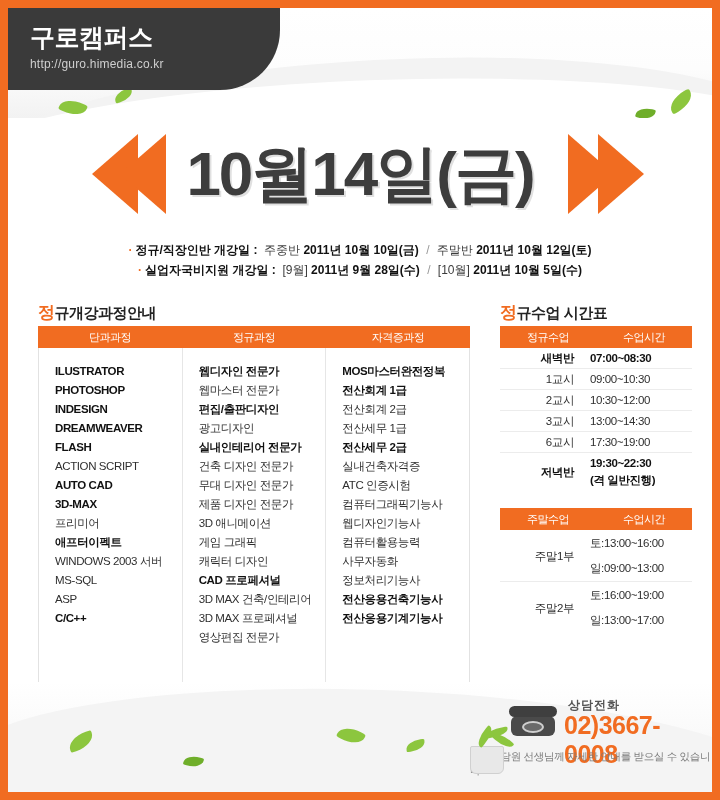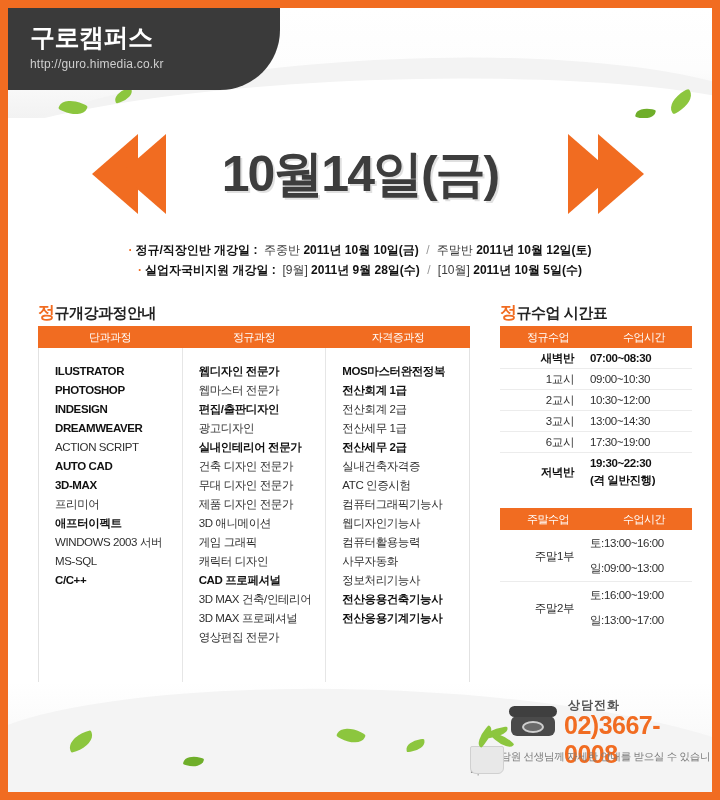--- a/index.html
+++ b/index.html
@@ -112,21 +112,21 @@
     left: 590px;
     border-top: 40px solid transparent;
     border-bottom: 40px solid transparent;
     border-left: 46px solid #f16c21;
   }
   .big-date {
     position: absolute;
     left: 0; top: 16px;
     width: 704px;
     text-align: center;
-    font-size: 50px;
+    font-size: 62px;
     font-weight: bold;
     letter-spacing: -2px;
     color: #3d3d3d;
     line-height: 80px;
     text-shadow: 2px 2px 0 rgba(0,0,0,0.12);
   }
   
   .notes {
     position: absolute;
     left: 0; top: 232px;
@@ -378,27 +378,29 @@
         <div>정규과정</div>
         <div>자격증과정</div>
       </div>
       <div class="lt-body">
         <div class="lt-col">
           <ul id="col0">
               <li class="bold">ILUSTRATOR</li>
               <li class="bold">PHOTOSHOP</li>
               <li class="bold">INDESIGN</li>
               <li class="bold">DREAMWEAVER</li>
+              <li class="bold">FLASH</li>
               <li class="">ACTION SCRIPT</li>
               <li class="bold">AUTO CAD</li>
               <li class="bold">3D-MAX</li>
               <li class="">프리미어</li>
               <li class="bold">애프터이펙트</li>
               <li class="">WINDOWS 2003 서버</li>
               <li class="">MS-SQL</li>
+              <li class="">ASP</li>
               <li class="bold">C/C++</li>
             </ul>
         </div>
         <div class="lt-col">
           <ul id="col1">
               <li class="bold">웹디자인 전문가</li>
               <li class="">웹마스터 전문가</li>
               <li class="bold">편집/출판디자인</li>
               <li class="">광고디자인</li>
               <li class="bold">실내인테리어 전문가</li>

